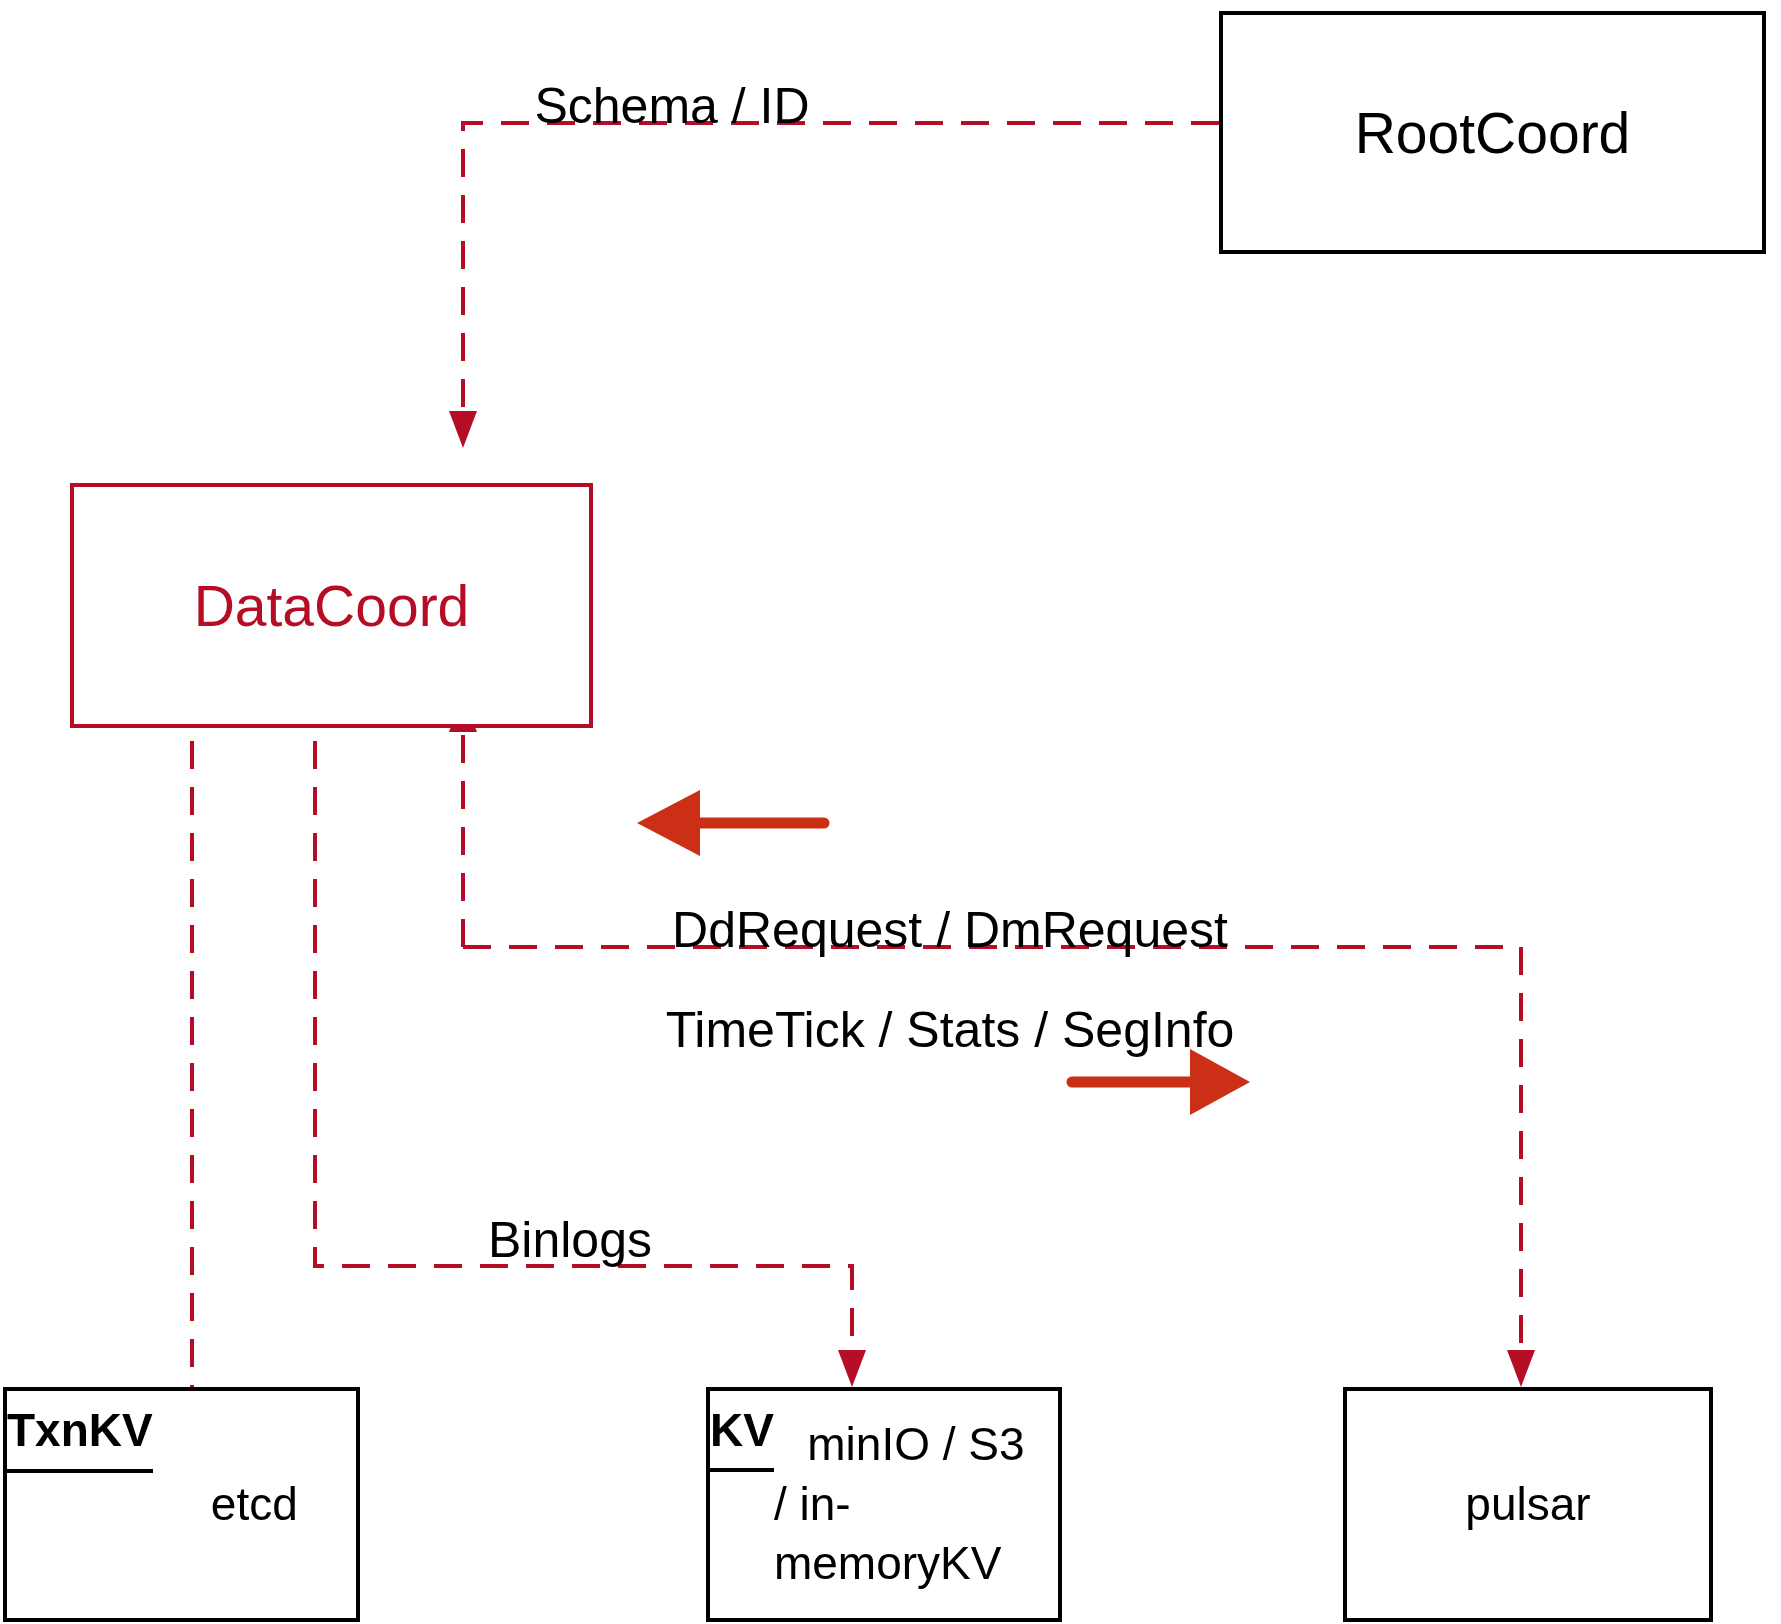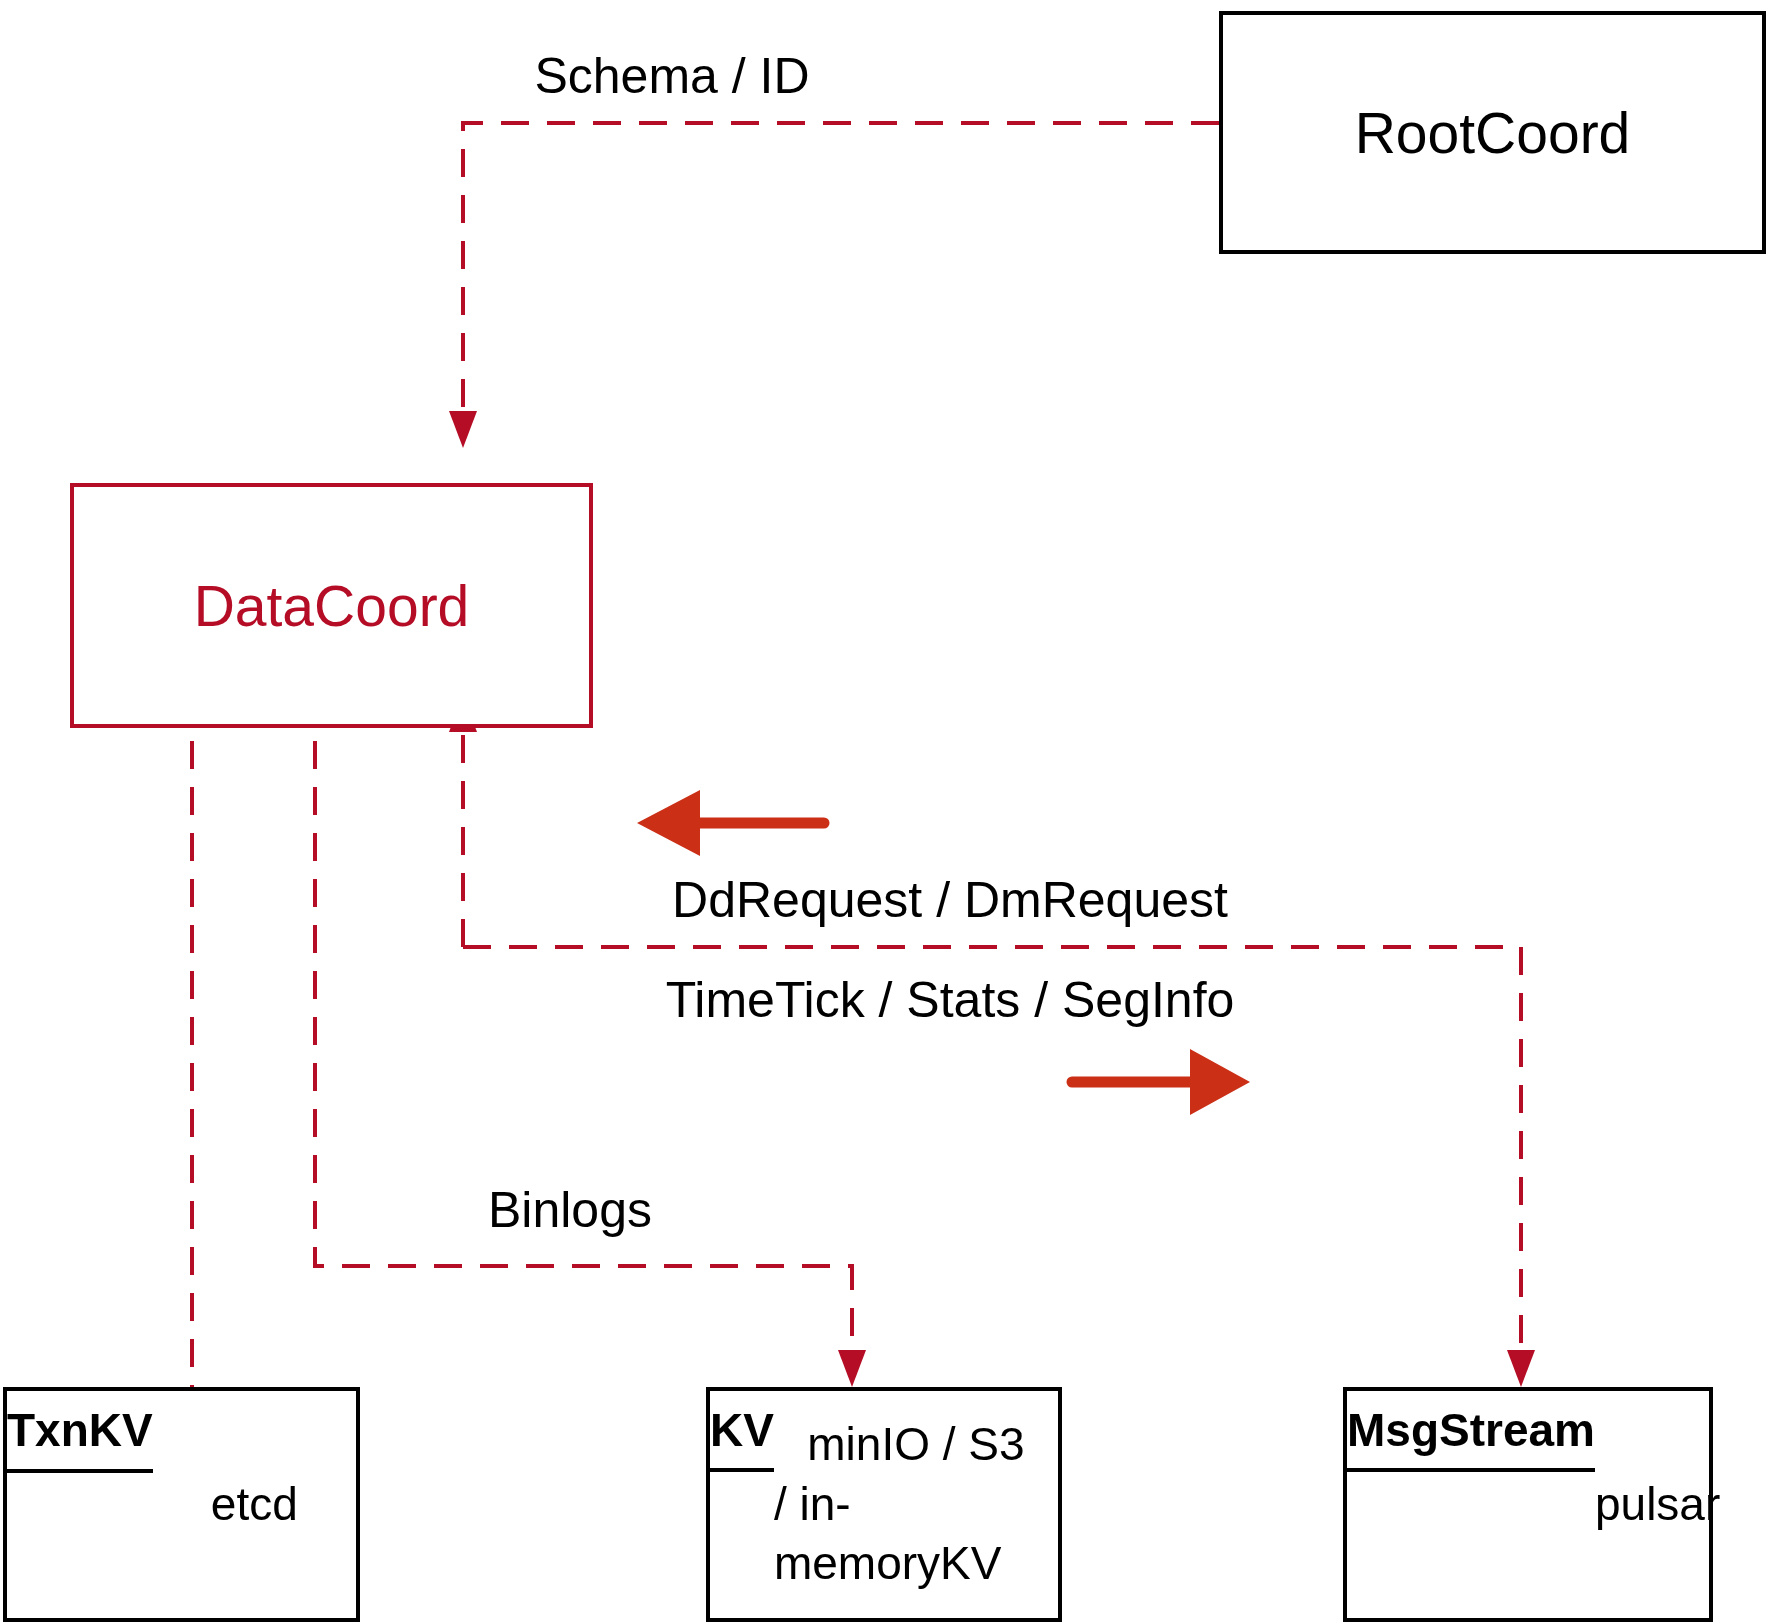--- a/index.html
+++ b/index.html
@@ -80,20 +80,21 @@
     font-size: 46px;
     color: #000000;
     line-height: 1.3;
   }
   .edge-label {
     position: absolute;
     font-size: 50px;
     color: #000000;
     white-space: nowrap;
     transform: translate(-50%, -50%);
+    margin-top: 30px;
   }
 </style>
 </head>
 <body>
 
 <div id="canvas">
 
   <svg id="wires" viewBox="0 0 1781 1624" xmlns="http://www.w3.org/2000/svg">
 
     <polyline class="dashed" points="1219,123 463,123 463,410"></polyline>
@@ -140,23 +141,20 @@
     <div class="table-header" style="height:81px;">
       <span>KV</span>
     </div>
     <div class="table-body">
       <span>minIO / S3</span>
       <span>/ in-memoryKV</span>
     </div>
   </div>
 
   <div class="table-box" style="left:1343px; top:1387px; width:370px; height:235px;">
-    <div class="table-header" style="height:81px;">
-      <span>MsgStream</span>
-    </div>
     <div class="table-body">
       <span>pulsar</span>
     </div>
   </div>
 
   <div class="edge-label" style="left:672px; top:76px;">Schema / ID</div>
 
   <div class="edge-label" style="left:950px; top:900px;">DdRequest / DmRequest</div>
 
   <div class="edge-label" style="left:950px; top:1000px;">TimeTick / Stats / SegInfo</div>

